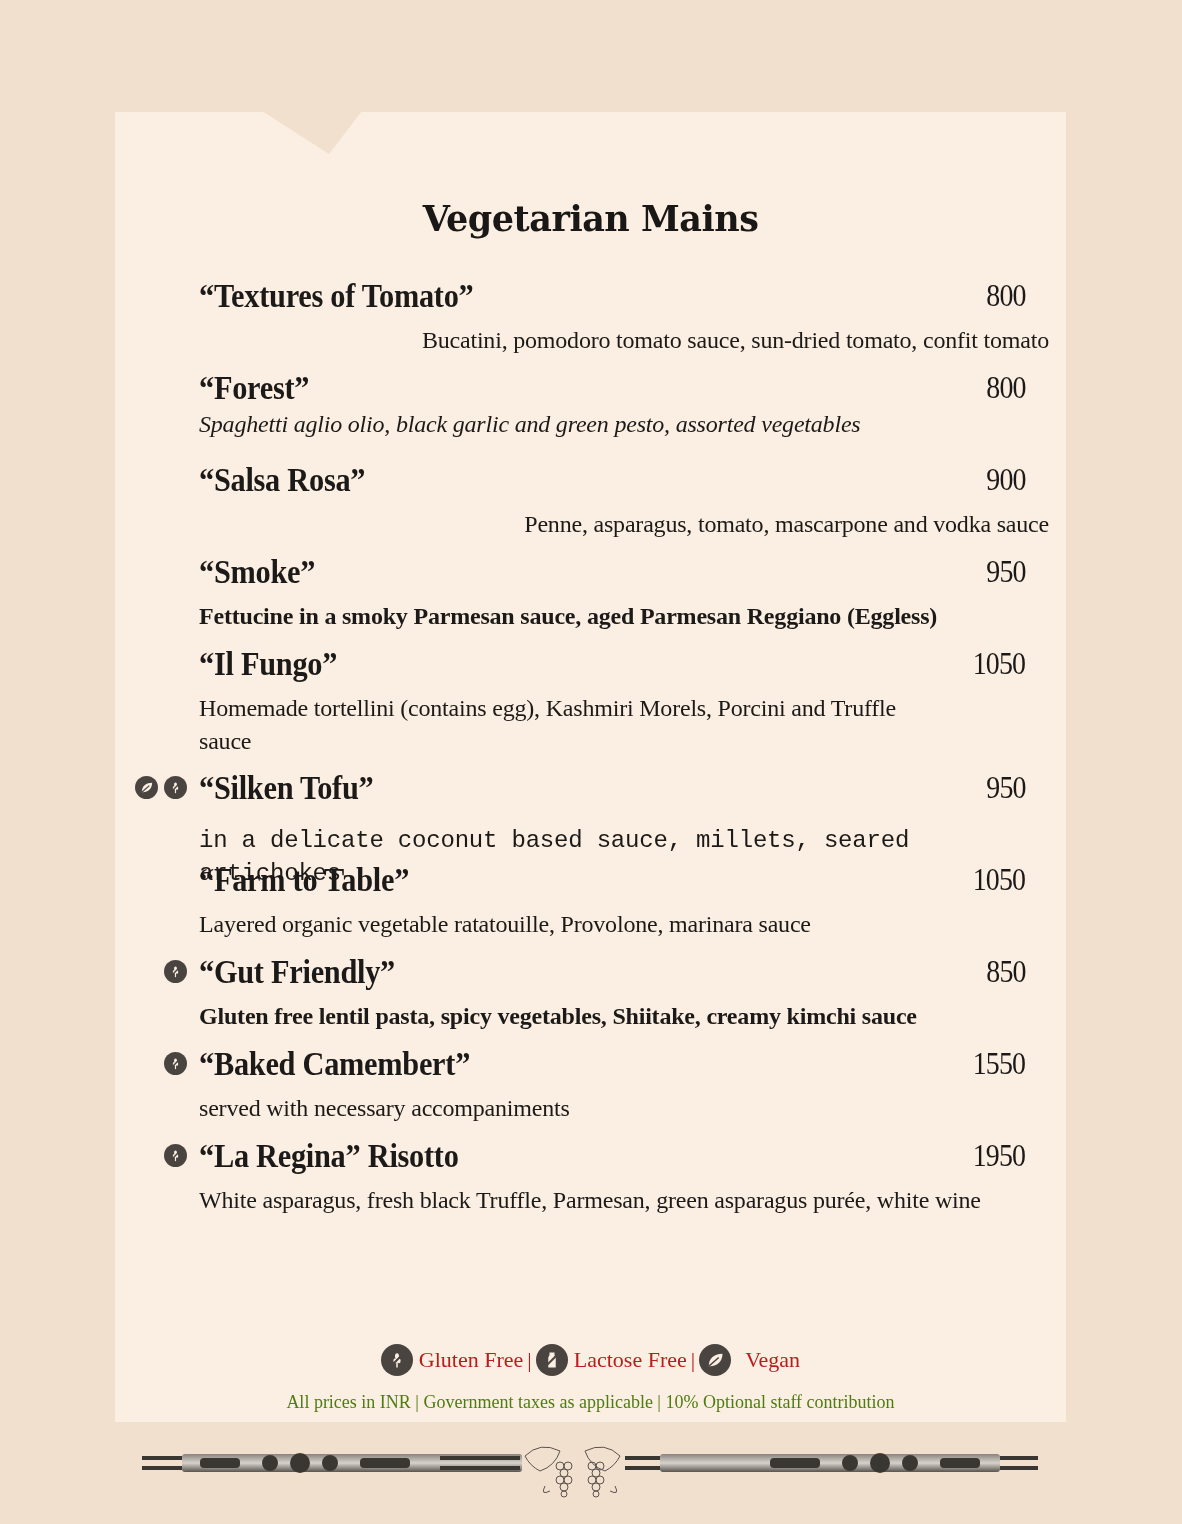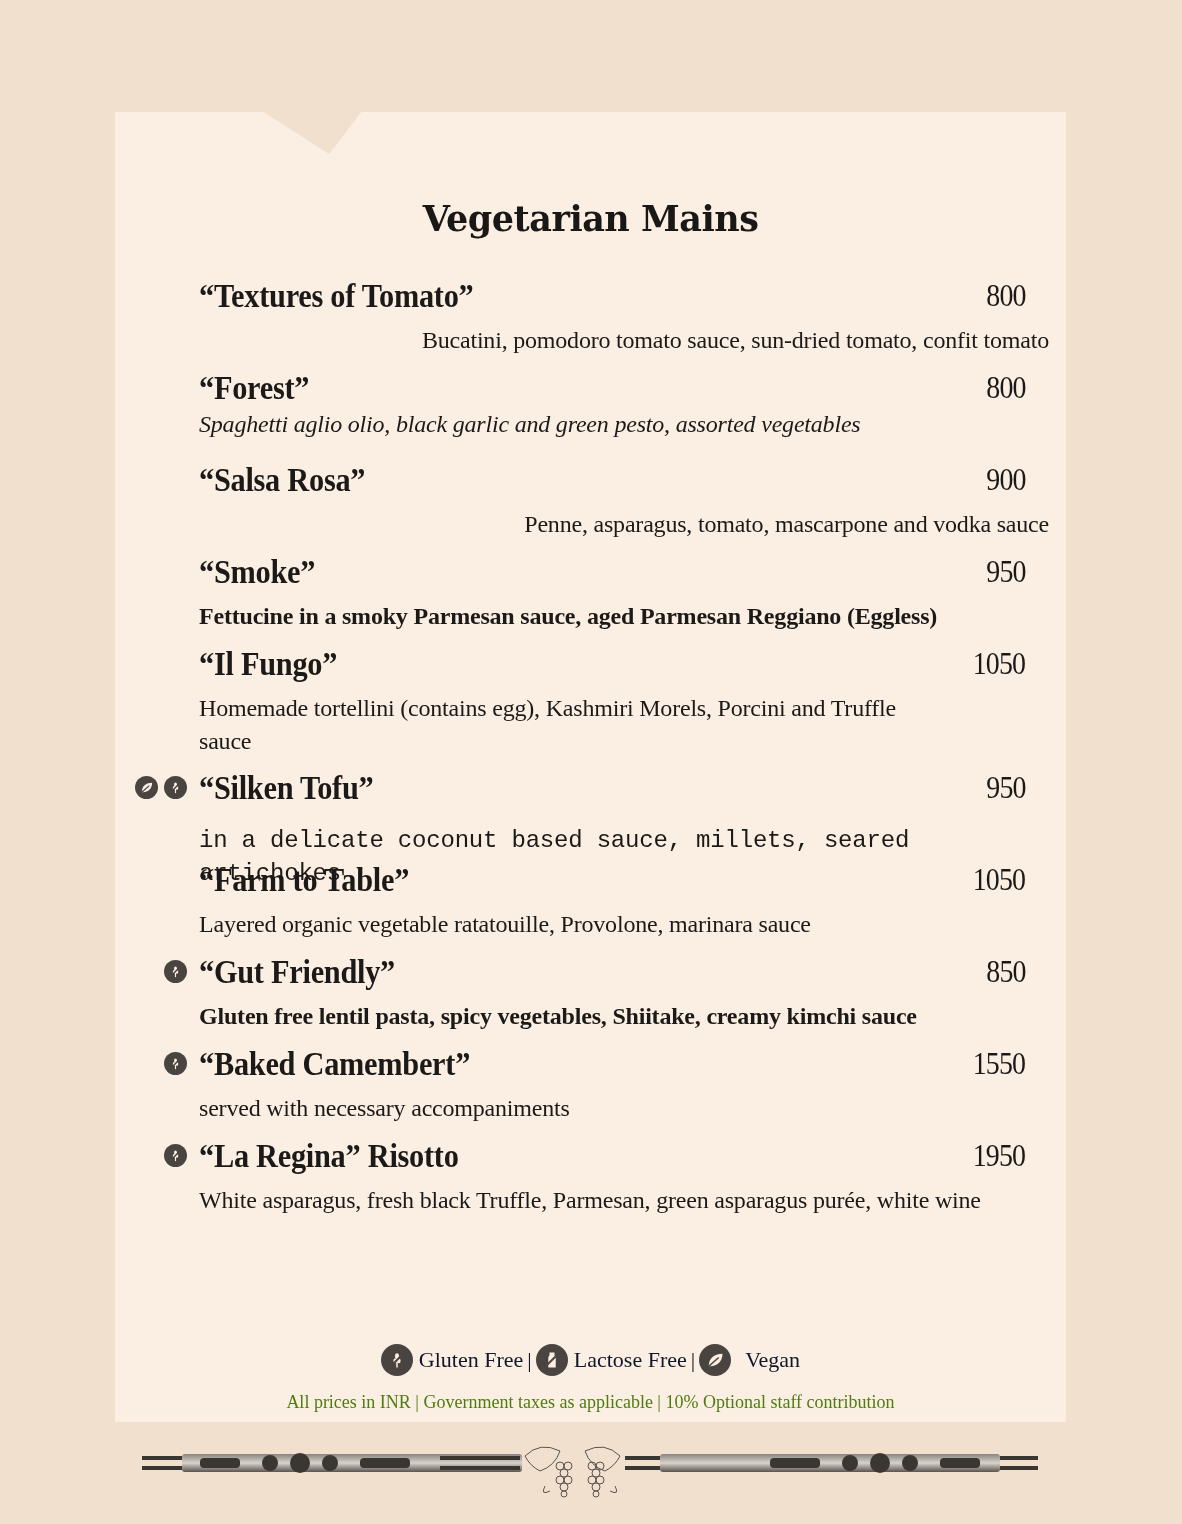--- a/index.html
+++ b/index.html
@@ -71,21 +71,21 @@
     .badge {
       width: 23px; height: 23px; border-radius: 50%;
       background: #4a4441;
       display: flex; align-items: center; justify-content: center;
     }
     .legend {
       position: absolute; left: 0; right: 0; top: 1232px;
       display: flex; justify-content: center; align-items: center;
       font-family: "Liberation Serif", serif;
       font-size: 22px;
-      color: #0f172a;
+      color: #b91c1c;
     }
     .legend .badge { width: 32px; height: 32px; margin-right: 6px; }
     .legend .sep { margin: 0 4px; }
     .legend .lg-item { display: flex; align-items: center; }
     .footer-note {
       position: absolute; left: 0; right: 0; top: 1280px;
       text-align: center;
       font-family: "Liberation Serif", serif;
       font-size: 18px;
       color: #4d7c0f;

